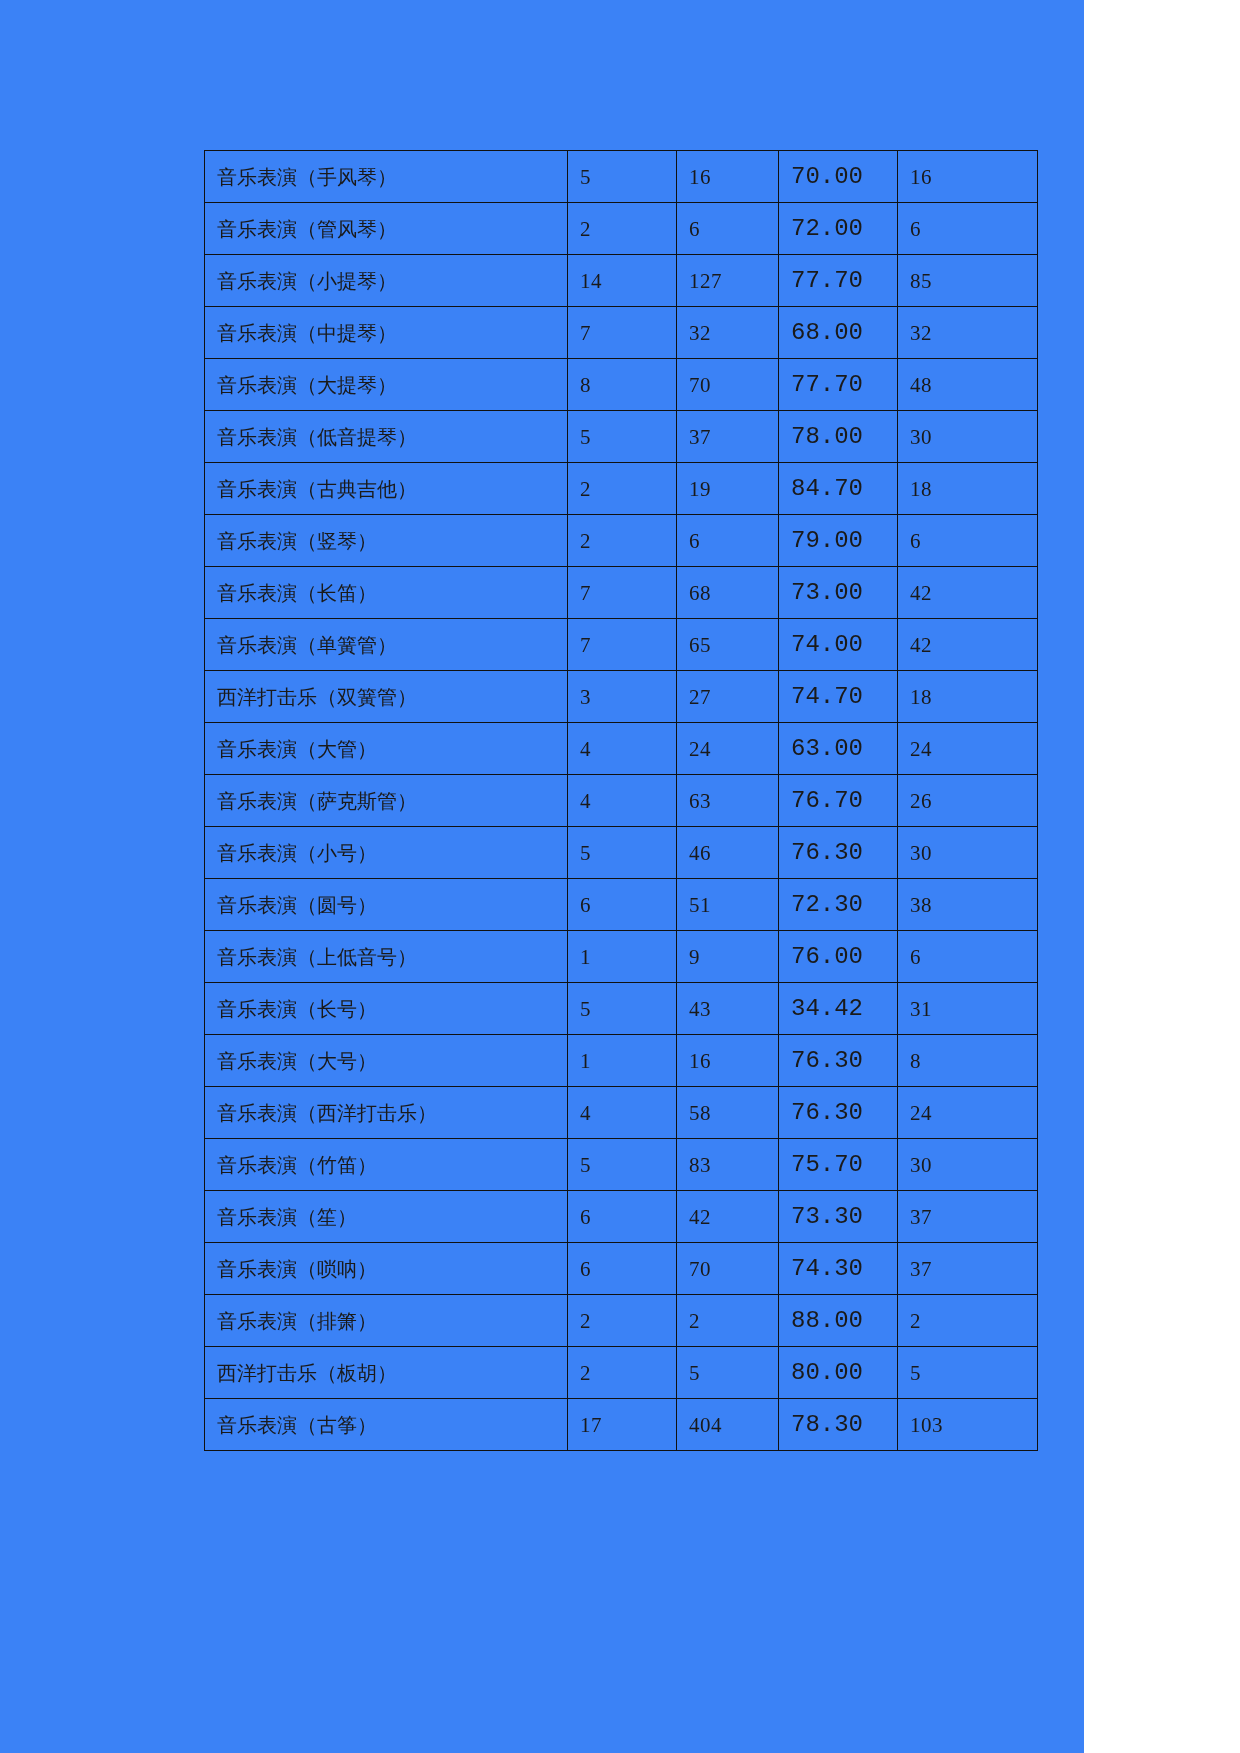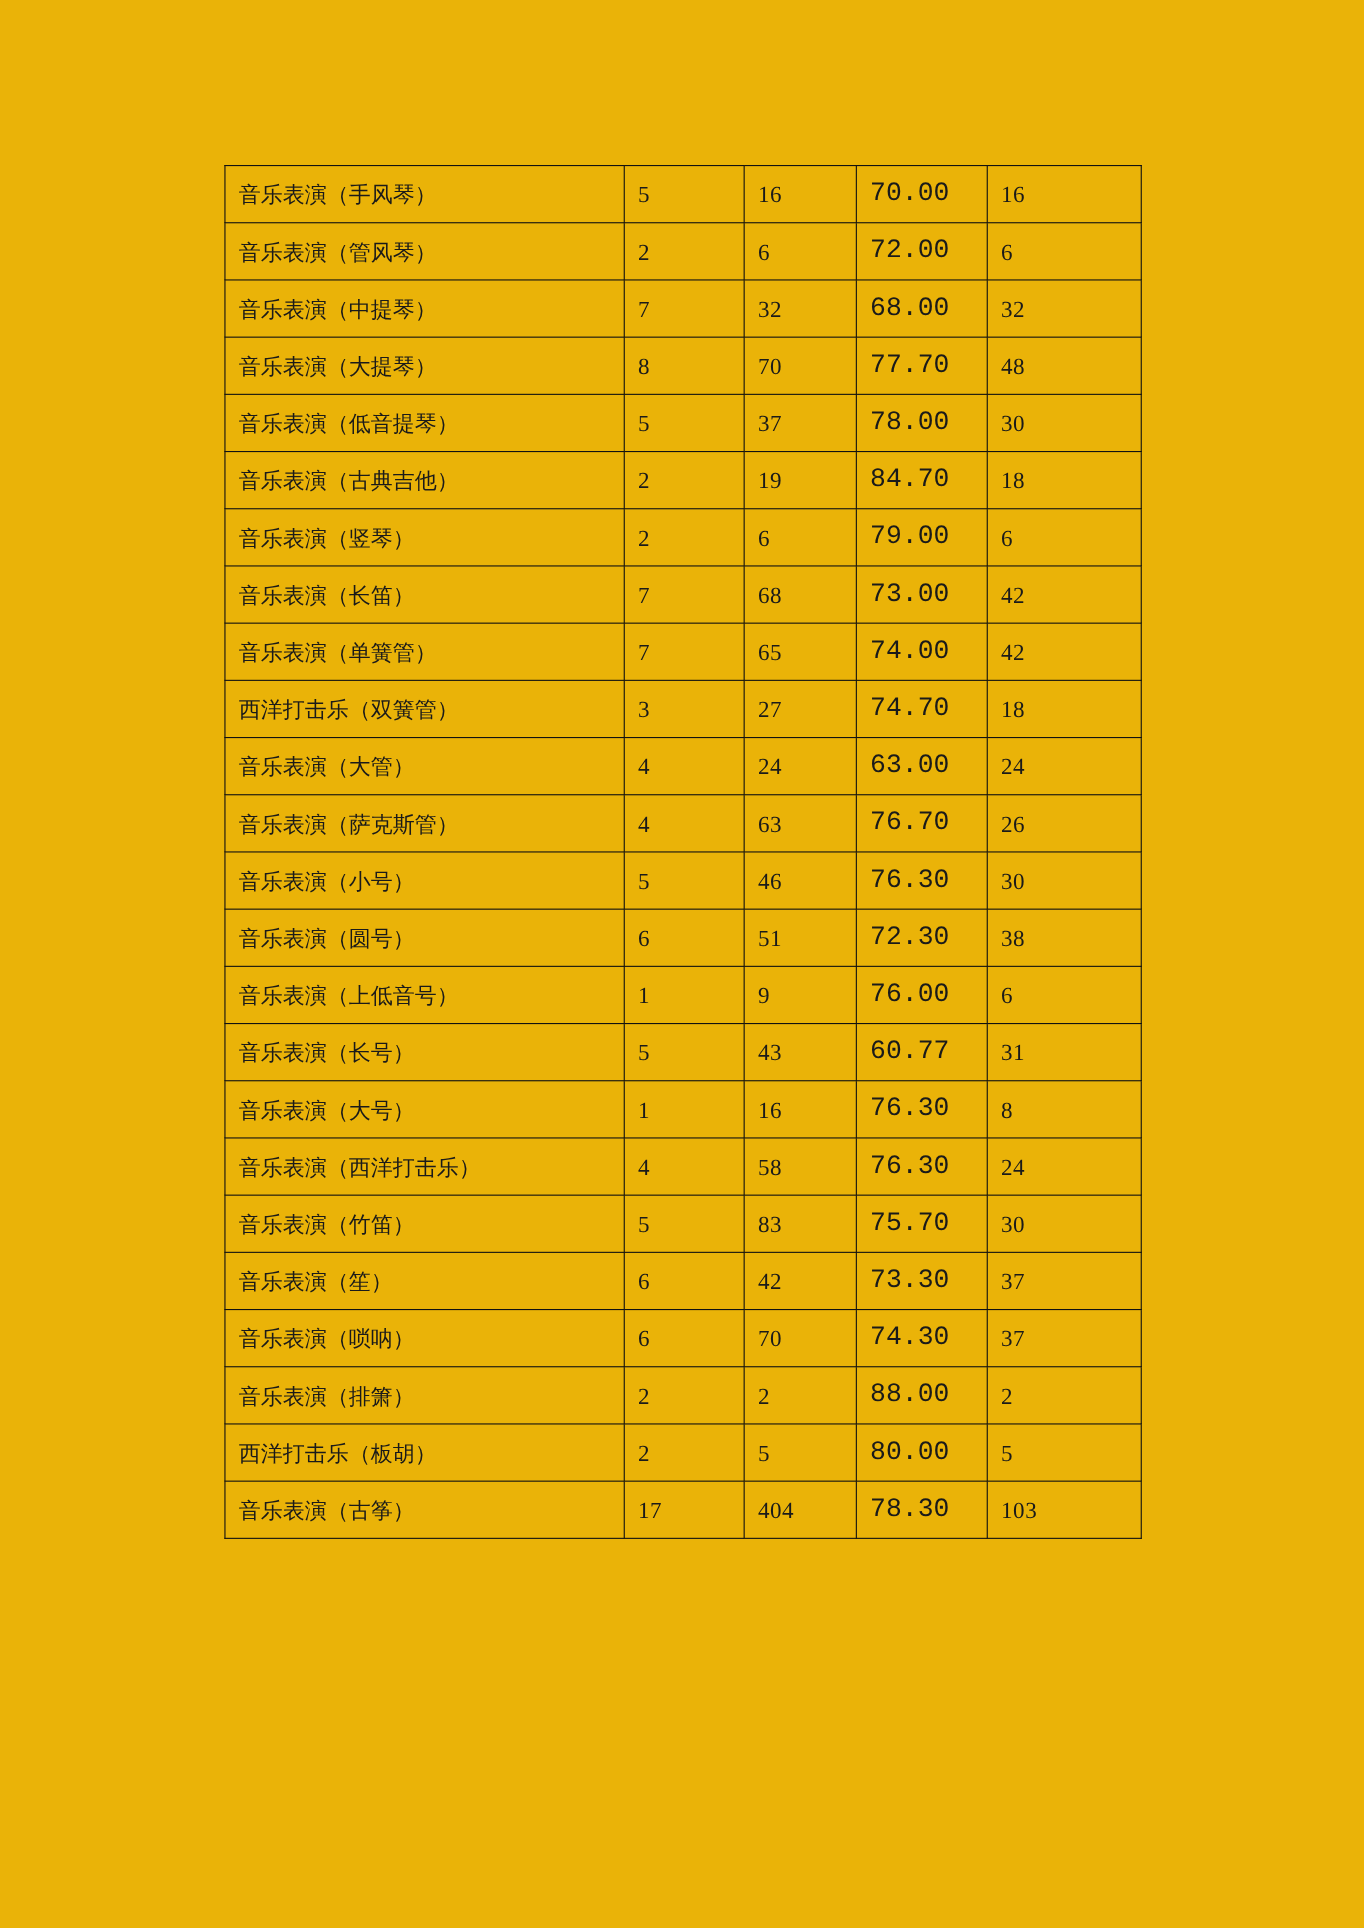--- a/index.html
+++ b/index.html
@@ -11,23 +11,23 @@
       width: 1240px;
       height: 1753px;
       position: relative;
       overflow: hidden;
       font-family: "DejaVu Serif", "Liberation Serif", serif;
       color: #1a1a1a;
     }
     .page {
       position: absolute;
       left: 0; top: 0;
-      width: 1240px;
+      width: 1084px;
       height: 1753px;
-      background: #eab308;
+      background: #3b82f6;
     }
     table.data-table {
       position: absolute;
       left: 204px;
       top: 150px;
       width: 833px;
       border-collapse: collapse;
       table-layout: fixed;
     }
     table.data-table td {
@@ -77,20 +77,27 @@
           <td class="num">16</td>
         </tr>
         <tr>
           <td>音乐表演（管风琴）</td>
           <td class="num">2</td>
           <td class="num">6</td>
           <td class="num mono">72.00</td>
           <td class="num">6</td>
         </tr>
         <tr>
+          <td>音乐表演（小提琴）</td>
+          <td class="num">14</td>
+          <td class="num">127</td>
+          <td class="num mono">77.70</td>
+          <td class="num">85</td>
+        </tr>
+        <tr>
           <td>音乐表演（中提琴）</td>
           <td class="num">7</td>
           <td class="num">32</td>
           <td class="num mono">68.00</td>
           <td class="num">32</td>
         </tr>
         <tr>
           <td>音乐表演（大提琴）</td>
           <td class="num">8</td>
           <td class="num">70</td>
@@ -171,21 +178,21 @@
           <td>音乐表演（上低音号）</td>
           <td class="num">1</td>
           <td class="num">9</td>
           <td class="num mono">76.00</td>
           <td class="num">6</td>
         </tr>
         <tr>
           <td>音乐表演（长号）</td>
           <td class="num">5</td>
           <td class="num">43</td>
-          <td class="num mono">60.77</td>
+          <td class="num mono">34.42</td>
           <td class="num">31</td>
         </tr>
         <tr>
           <td>音乐表演（大号）</td>
           <td class="num">1</td>
           <td class="num">16</td>
           <td class="num mono">76.30</td>
           <td class="num">8</td>
         </tr>
         <tr>

